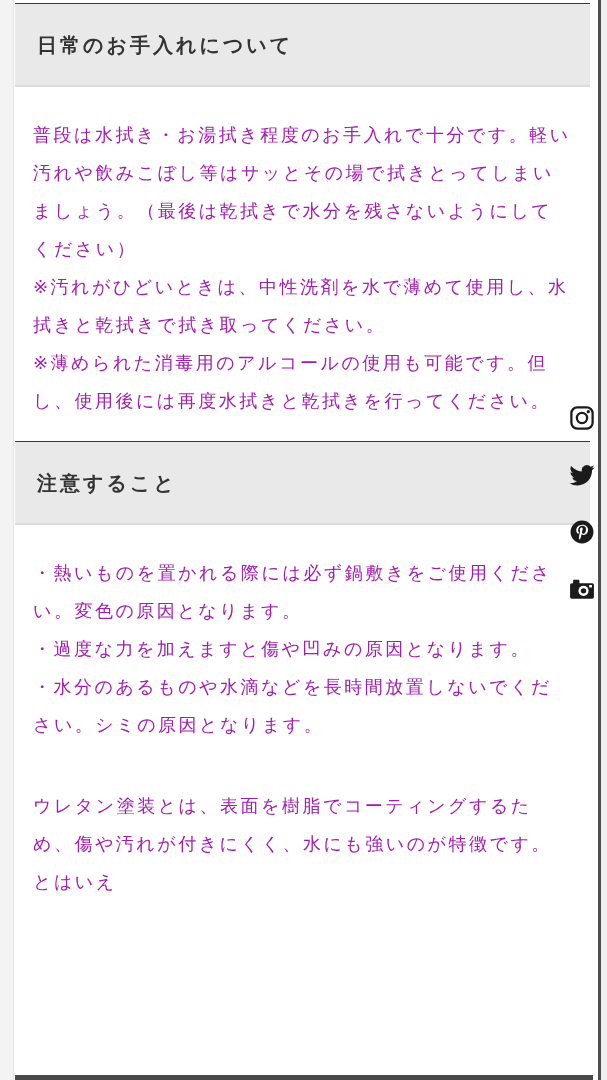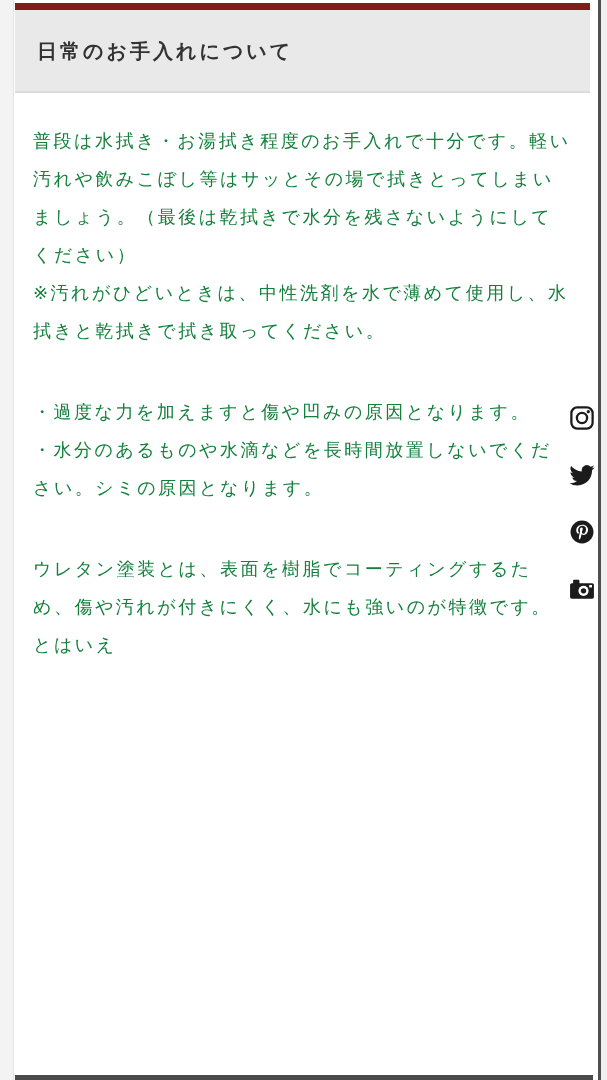--- a/index.html
+++ b/index.html
@@ -21,42 +21,42 @@
   }
   .content {
     position: absolute;
     left: 15px;
     top: 3px;
     width: 575px;
   }
   .section { margin-bottom: 5px; }
   .sec-header {
     background: #e9e9e9;
-    border-top: 7px solid #7f1d1d;
+    border-top: 1px solid #7f1d1d;
     border-bottom: 2px solid #dcdcdc;
     padding: 29px 22px 28px;
     margin-bottom: 7px;
   }
   .sec-header h2 {
     font-size: 20px;
     line-height: 24px;
     font-weight: 700;
     letter-spacing: 3px;
     color: #333333;
   }
   .sec-body {
     background: #ffffff;
     padding: 22px 18px 16px;
   }
   .sec-body p {
     font-size: 18px;
     line-height: 38px;
     letter-spacing: 2.5px;
     font-weight: 500;
-    color: #15803d;
+    color: #a21caf;
     text-align: left;
     word-break: normal;
     overflow-wrap: break-word;
   }
   .share-bar {
     position: absolute;
     right: 12px;
     top: 405px;
     width: 27px;
     display: flex;
@@ -103,25 +103,30 @@
 
   <div class="content">
 
     <section class="section">
       <div class="sec-header">
         <h2>日常のお手入れについて</h2>
       </div>
       <div class="sec-body">
         <p>普段は水拭き・お湯拭き程度のお手入れで十分です。軽い汚れや飲みこぼし等はサッとその場で拭きとってしまいましょう。（最後は乾拭きで水分を残さないようにしてください）</p>
         <p>※汚れがひどいときは、中性洗剤を水で薄めて使用し、水拭きと乾拭きで拭き取ってください。</p>
+        <p>※薄められた消毒用のアルコールの使用も可能です。但し、使用後には再度水拭きと乾拭きを行ってください。</p>
       </div>
     </section>
 
     <section class="section">
+      <div class="sec-header">
+        <h2>注意すること</h2>
+      </div>
       <div class="sec-body">
+        <p>・熱いものを置かれる際には必ず鍋敷きをご使用ください。変色の原因となります。</p>
         <p>・過度な力を加えますと傷や凹みの原因となります。</p>
         <p>・水分のあるものや水滴などを長時間放置しないでください。シミの原因となります。</p>
       </div>
     </section>
 
     <section class="section">
       <div class="sec-body">
         <p>ウレタン塗装とは、表面を樹脂でコーティングするため、傷や汚れが付きにくく、水にも強いのが特徴です。とはいえ</p>
       </div>
     </section>

